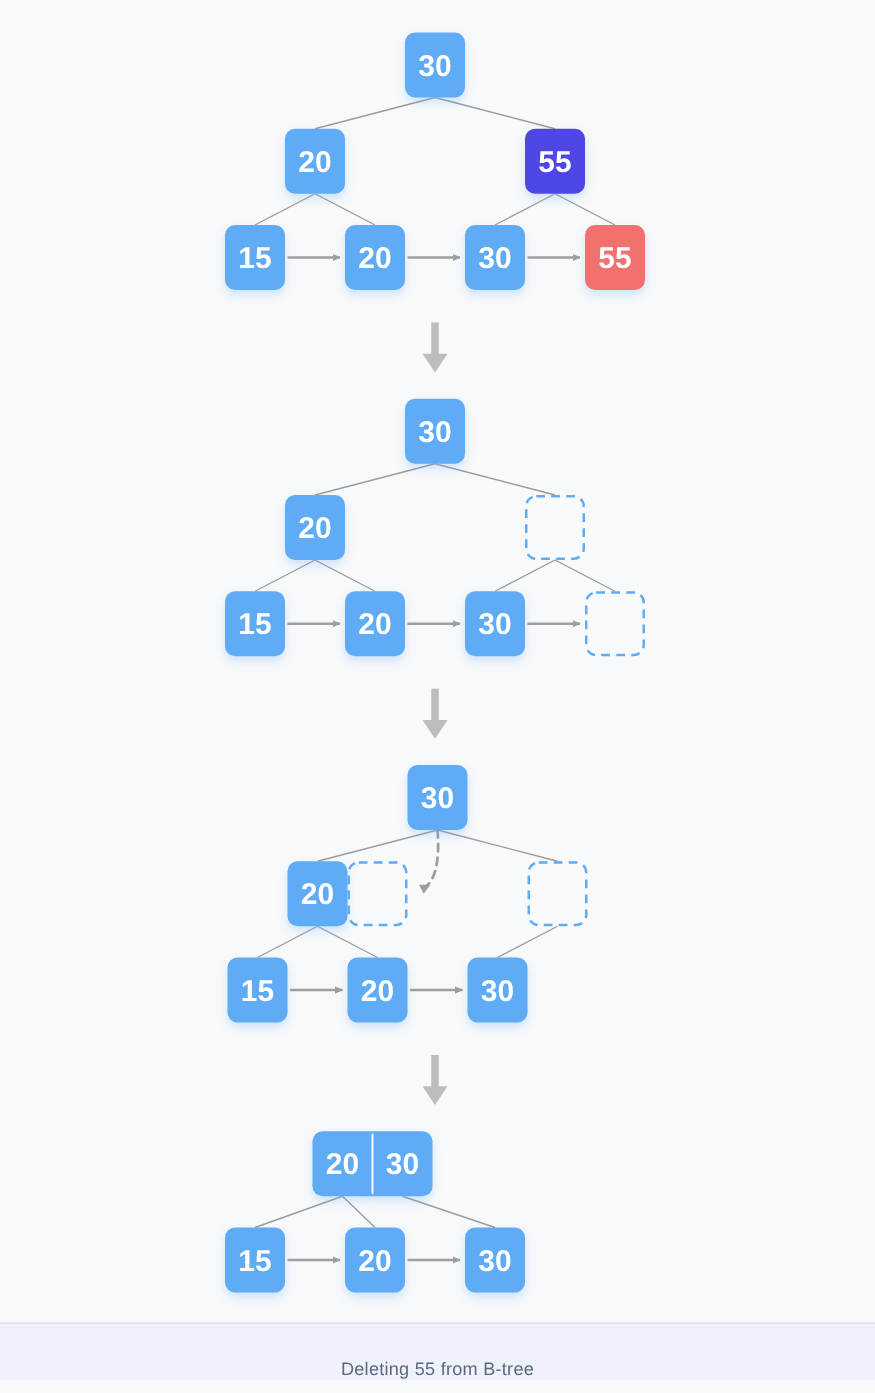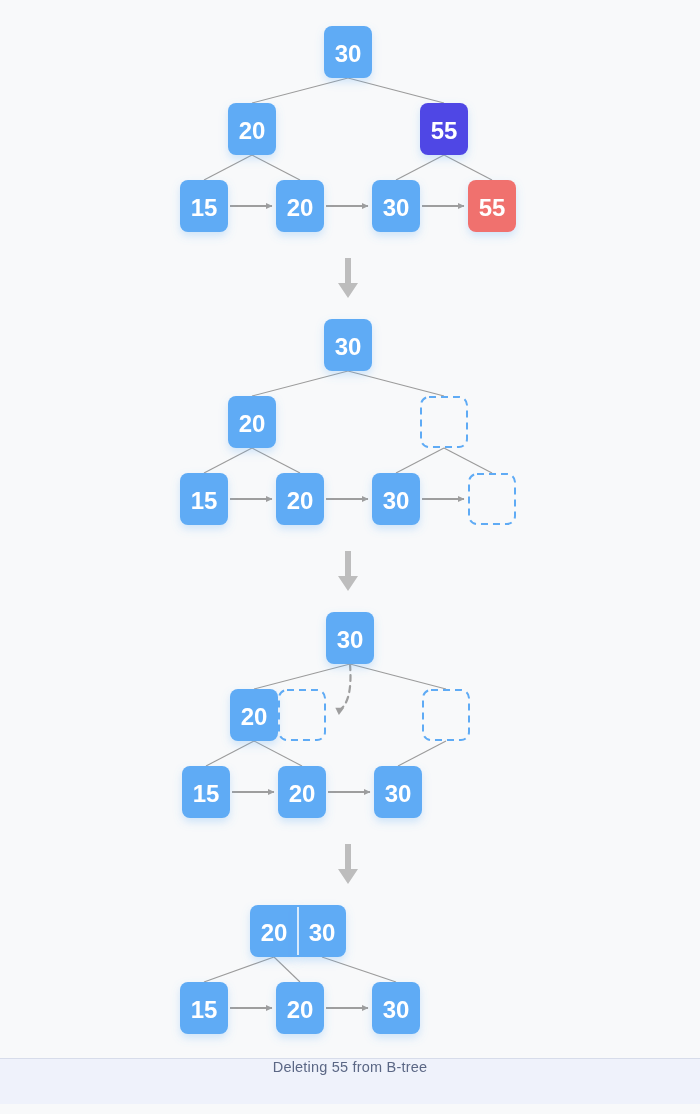--- a/index.html
+++ b/index.html
@@ -25,21 +25,21 @@
   #caption-bar {
     position: absolute;
     left: 0;
     top: 1058px;
     width: 700px;
     height: 46px;
     background: #eff2fb;
     border-top: 1px solid #d7dcea;
     box-sizing: border-box;
     display: flex;
-    align-items: flex-start;
+    align-items: flex-end;
     justify-content: center;
   }
   #caption-text {
     font-size: 14.5px;
     color: #5b6785;
     font-family: "Liberation Sans", sans-serif;
     letter-spacing: 0.2px;
   }
   svg { display: block; }
   .node-label {

